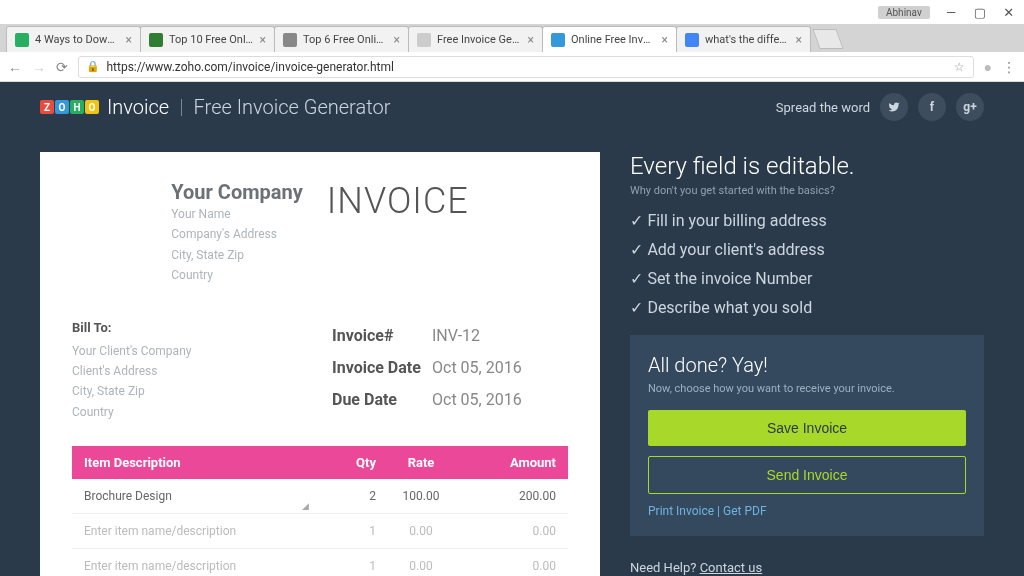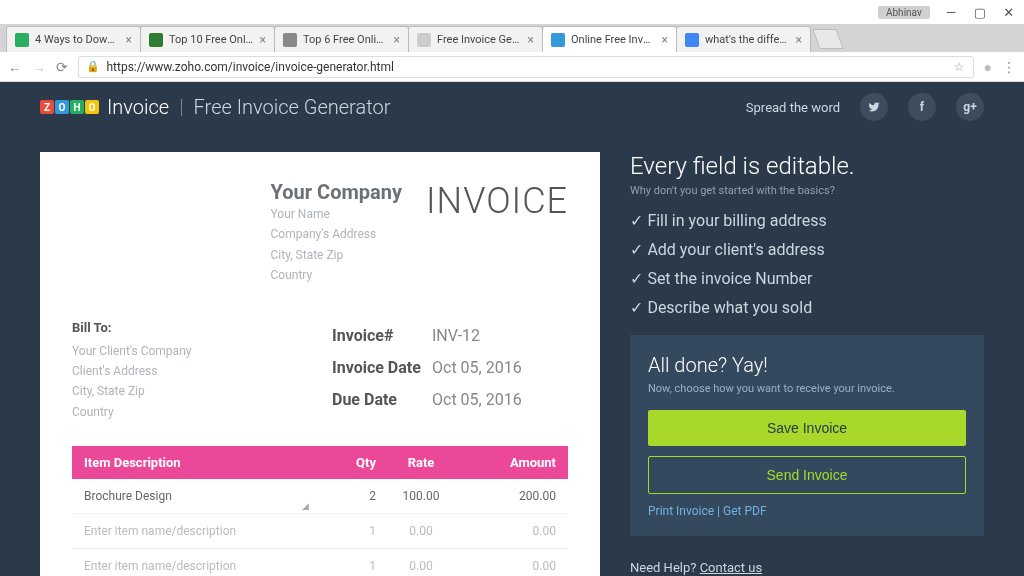--- a/index.html
+++ b/index.html
@@ -21,27 +21,27 @@
 .url-box { flex: 1; display: flex; align-items: center; gap: 6px; border: 1px solid #ddd; border-radius: 3px; height: 22px; padding: 0 8px; font-size: 12px; color: #333; }
 .lock { color: #0a8f3c; font-size: 11px; }
 
 
 .app-header { height: 50px; background: #2b3a4a; display: flex; align-items: center; padding: 0 40px; color: #fff; }
 .logo { display: flex; gap: 1px; margin-right: 8px; }
 .logo span { width: 14px; height: 14px; border-radius: 2px; color: #fff; font-weight: bold; font-size: 10px; display: flex; align-items: center; justify-content: center; }
 .z1{background:#e74c3c}.o1{background:#3498db}.h1{background:#27ae60}.o2{background:#f1c40f}
 .brand { font-size: 20px; font-weight: 300; color: #fff; }
 .brand .pipe { color: #7a8a99; margin: 0 10px; }
-.spread { margin-left: auto; display: flex; align-items: center; gap: 20px; font-size: 13px; color: #ccd6df; }
+.spread { margin-left: auto; display: flex; align-items: center; gap: 10px; font-size: 13px; color: #ccd6df; }
 .soc { width: 28px; height: 28px; border-radius: 50%; background: #3d4d5e; display: flex; align-items: center; justify-content: center; color: #ccd6df; font-size: 12px; font-weight: bold; }
 
 
 .page { background: #2b3a4a; height: 444px; display: flex; padding: 20px 40px 0 40px; gap: 30px; }
 .invoice-card { background: #fff; width: 560px; padding: 28px 32px; flex: 0 0 auto; }
-.company-row { display: flex; justify-content: flex-end; align-items: flex-start; gap: 24px; }
+.company-row { display: flex; justify-content: center; align-items: flex-start; gap: 24px; }
 .comp-name { font-size: 20px; font-weight: bold; color: #6a7177; }
 .comp-field { font-size: 12px; color: #aeb4ba; line-height: 1.7; }
 .inv-title { font-size: 36px; font-weight: 300; color: #555; letter-spacing: 1px; }
 .billto-row { display: flex; margin-top: 34px; }
 .billto-left { width: 260px; }
 .billto-label { font-size: 13px; font-weight: bold; color: #555; margin-bottom: 6px; }
 .meta-table { font-size: 16px; }
 .meta-table div { display: flex; line-height: 2; }
 .meta-k { width: 100px; font-weight: bold; color: #555; }
 .meta-v { color: #888; }

